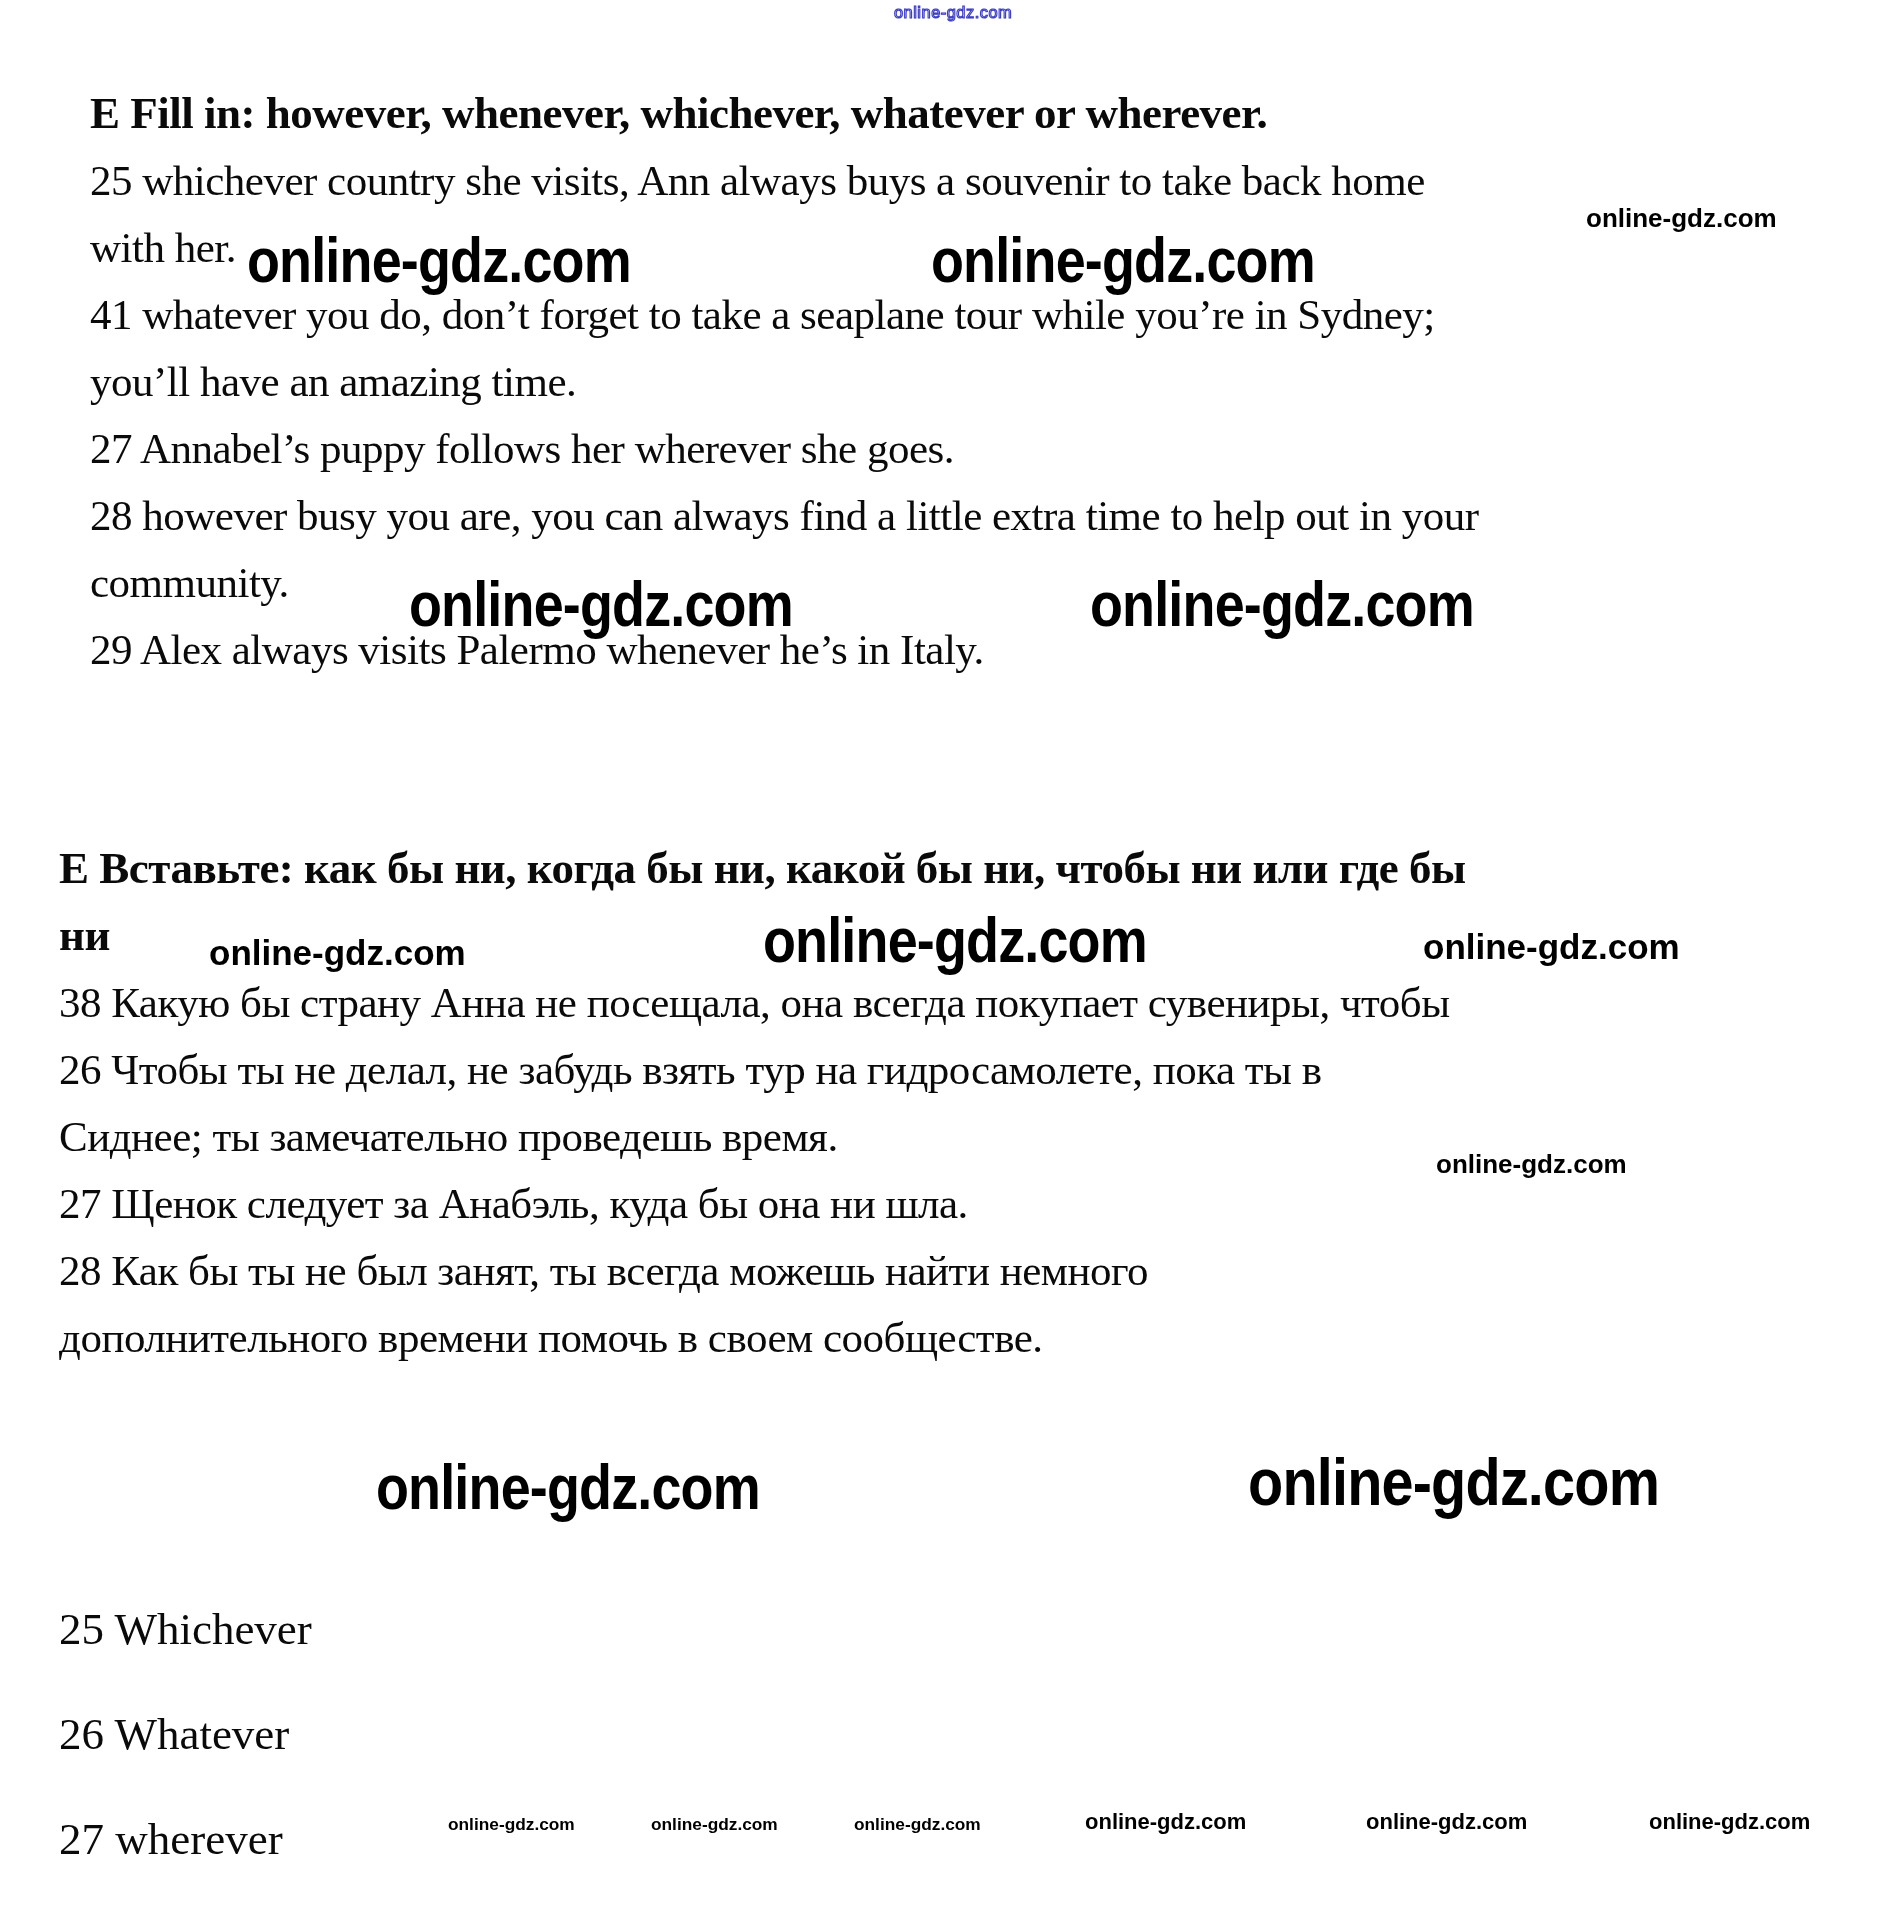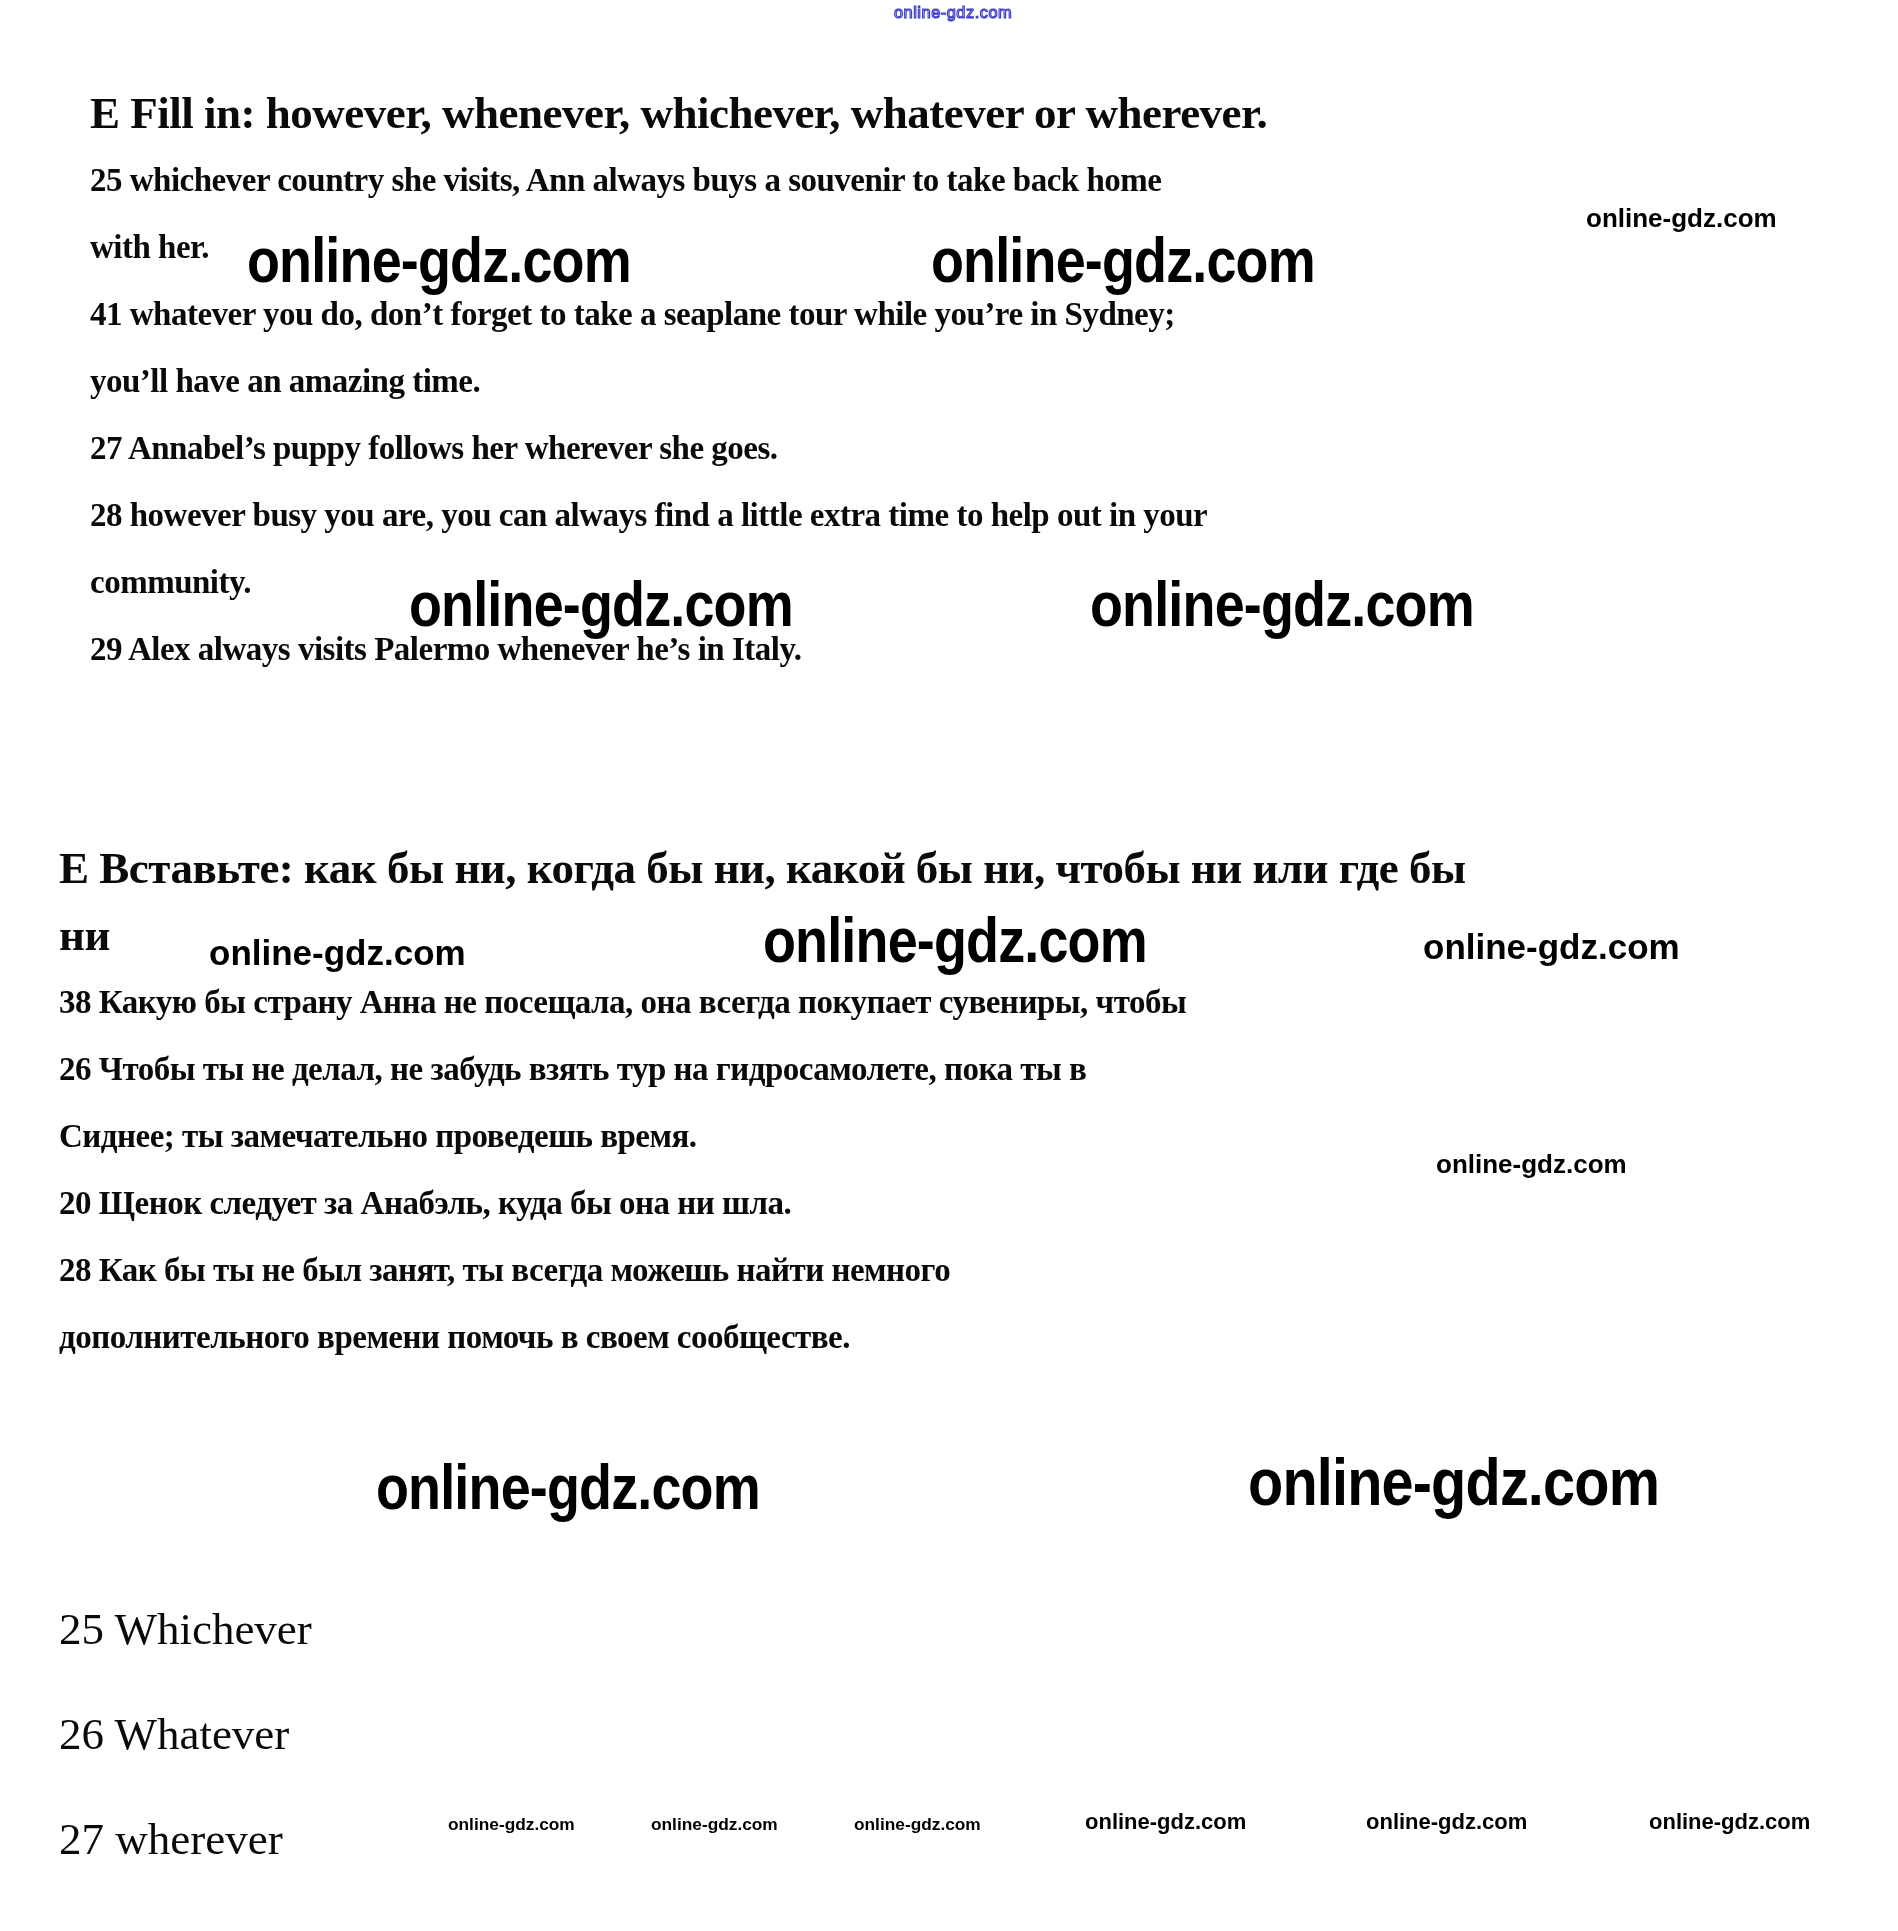--- a/index.html
+++ b/index.html
@@ -18,25 +18,24 @@
   .sec-ru{top:835px;}
   .sec-ans{top:1577px;}
   .h-line{
     font-weight:bold;
     font-size:45px;
     line-height:67px;
     white-space:nowrap;
     letter-spacing:-0.5px;
   }
   .t-line{
-    font-size:33px;
+    font-size:43px;
     line-height:67px;
     white-space:nowrap;
     letter-spacing:-0.5px;
-    font-weight:bold;
   }
   .sec-ru .t-line{line-height:67px;}
   .ans-line{
     font-size:45px;
     line-height:105px;
     white-space:nowrap;
   }
   
   .wm{
     position:absolute;
@@ -101,21 +100,21 @@
     <div class="t-line">community.</div>
     <div class="t-line">29 Alex always visits Palermo whenever he’s in Italy.</div>
   </div>
 
   <div class="sec sec-ru">
     <div class="h-line">Е Вставьте: как бы ни, когда бы ни, какой бы ни, чтобы ни или где бы</div>
     <div class="h-line">ни</div>
     <div class="t-line">38 Какую бы страну Анна не посещала, она всегда покупает сувениры, чтобы</div>
     <div class="t-line">26 Чтобы ты не делал, не забудь взять тур на гидросамолете, пока ты в</div>
     <div class="t-line">Сиднее; ты замечательно проведешь время.</div>
-    <div class="t-line">20 Щенок следует за Анабэль, куда бы она ни шла.</div>
+    <div class="t-line">27 Щенок следует за Анабэль, куда бы она ни шла.</div>
     <div class="t-line">28 Как бы ты не был занят, ты всегда можешь найти немного</div>
     <div class="t-line">дополнительного времени помочь в своем сообществе.</div>
   </div>
 
   <div class="sec sec-ans">
     <div class="ans-line">25 Whichever</div>
     <div class="ans-line">26 Whatever</div>
     <div class="ans-line">27 wherever</div>
   </div>
 

